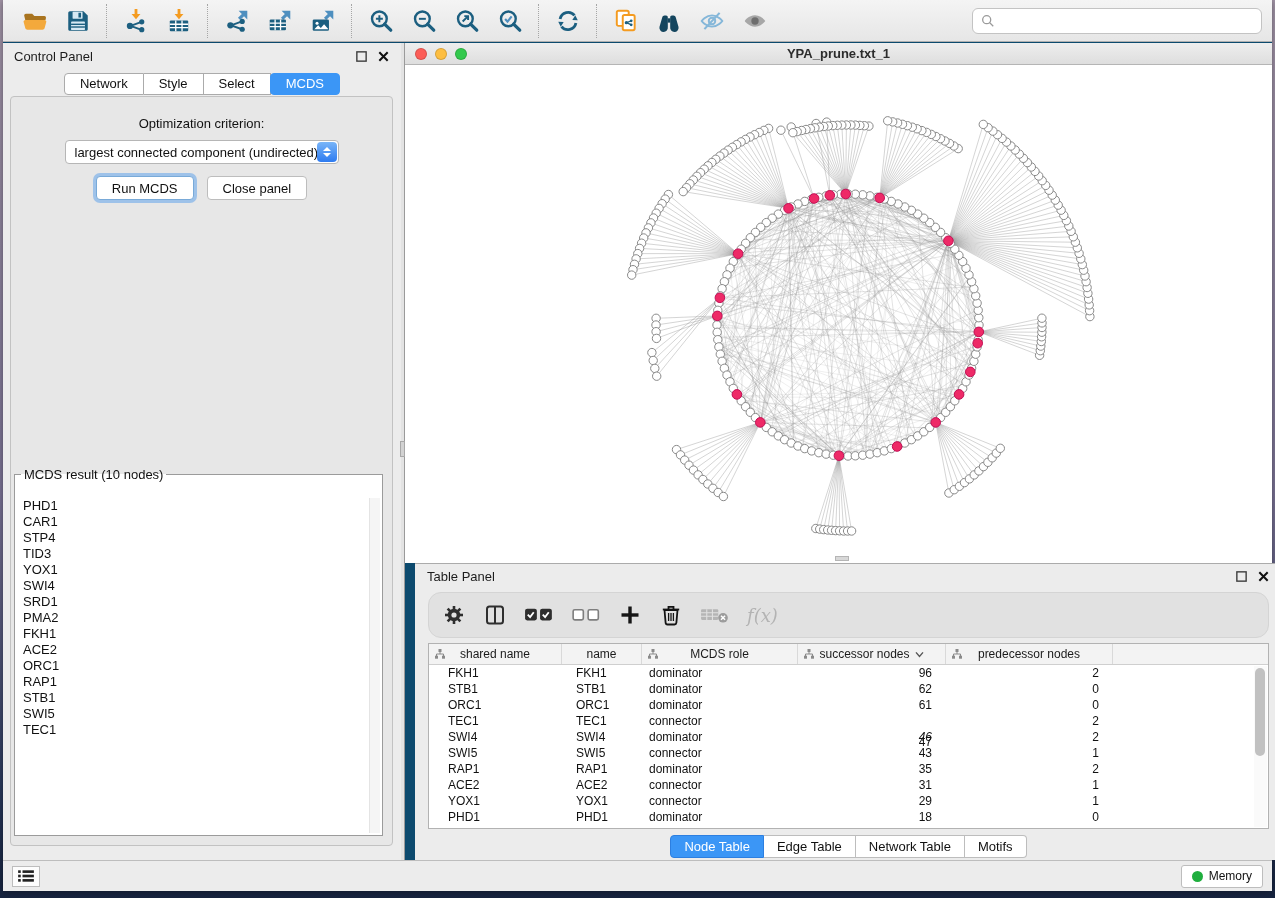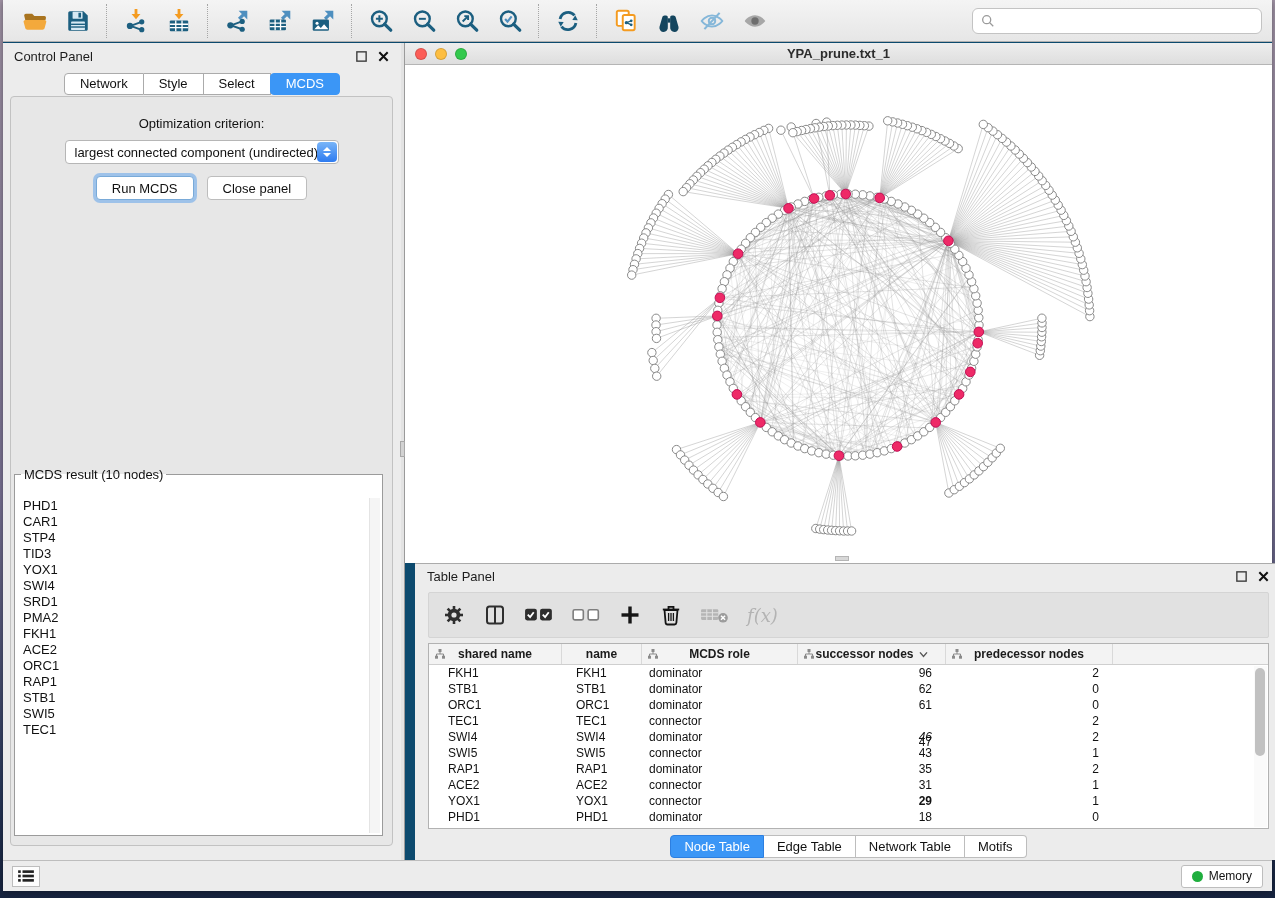--- a/index.html
+++ b/index.html
@@ -56,29 +56,29 @@
   .net-title{height:22px;background:linear-gradient(#eeeeee,#dedede);border-bottom:1px solid #b5b5b5;position:relative;display:flex;align-items:center;}
   .lights{display:flex;gap:8px;padding-left:10px;z-index:2;}
   .light{width:12px;height:12px;border-radius:50%;border:1px solid rgba(0,0,0,.15);}
   .net-title .title{position:absolute;left:0;right:0;text-align:center;font-size:13px;font-weight:700;color:#2c2c2c;}
   svg.canvas{display:block;width:867px;height:497px;background:#fff;}
   .hgrip{position:absolute;left:430px;bottom:2px;width:14px;height:5px;background:#d8d8d8;border:1px solid #b5b5b5;}
 
   
   .table-panel{position:absolute;left:412px;top:563px;width:867px;height:297px;background:#ececec;border-top:1px solid #ababab;}
   .tp-head{height:24px;display:flex;align-items:center;padding:0 12px;font-size:13px;color:#1d1d1d;}
-  .tp-toolbar{margin:4px 13px 0;height:46px;background:#e1e1e1;border:1px solid #d4d4d4;border-radius:2px;
+  .tp-toolbar{margin:4px 13px 0;height:46px;background:#e1e1e1;border:1px solid #d4d4d4;border-radius:13px;
               display:flex;align-items:center;gap:17px;padding:0 13px;}
   .ticon{width:24px;height:24px;display:flex;align-items:center;justify-content:center;}
   .ticon.wide{width:30px;}
   .fx{font-family:"DejaVu Serif",serif;font-style:italic;font-size:18px;color:#b3b3b3;}
   .table-wrap{margin:5px 13px 0;height:186px;background:#fff;border:1px solid #b2b2b2;position:relative;overflow:hidden;}
   .thead{display:flex;height:21px;background:#f3f3f3;border-bottom:1px solid #cfcfcf;}
   .th{position:relative;display:flex;align-items:center;justify-content:center;gap:5px;font-size:12px;color:#1b1b1b;
-      border-right:1px solid #d9d9d9;flex:0 0 auto;font-weight:bold;}
+      border-right:1px solid #d9d9d9;flex:0 0 auto;}
   .th .th-icon{position:absolute;left:5px;top:4px;line-height:0;}
   .trow{display:flex;height:16px;font-size:12px;color:#111;align-items:center;}
   .td{white-space:nowrap;overflow:hidden;flex:0 0 auto;}
   .td.c0{padding-left:19px;}
   .td.c1{padding-left:14px;}
   .td.c2{padding-left:7px;}
   .td.num{text-align:right;padding-right:14px;}
   .vscroll{position:absolute;top:22px;right:1px;bottom:1px;width:13px;background:#fafafa;}
   .vthumb{position:absolute;top:2px;left:1px;width:10px;height:88px;background:#c1c1c1;border-radius:6px;}
   .tp-tabs{display:flex;justify-content:center;margin-top:6px;}
@@ -1329,21 +1329,21 @@
             <div class="td c0" style="width: 133px;">ACE2</div>
             <div class="td c1" style="width: 80px;">ACE2</div>
             <div class="td c2" style="width: 156px;">connector</div>
             <div class="td c3 num" style="width: 148px;">31</div>
             <div class="td c4 num" style="width: 167px;">1</div>
           </div>
           <div class="trow">
             <div class="td c0" style="width: 133px;">YOX1</div>
             <div class="td c1" style="width: 80px;">YOX1</div>
             <div class="td c2" style="width: 156px;">connector</div>
-            <div class="td c3 num" style="width: 148px; font-weight: bold;">29</div>
+            <div class="td c3 num" style="width: 148px;">29</div>
             <div class="td c4 num" style="width: 167px;">1</div>
           </div>
           <div class="trow">
             <div class="td c0" style="width: 133px;">PHD1</div>
             <div class="td c1" style="width: 80px;">PHD1</div>
             <div class="td c2" style="width: 156px;">dominator</div>
             <div class="td c3 num" style="width: 148px;">18</div>
             <div class="td c4 num" style="width: 167px;">0</div>
           </div>
         </div>

